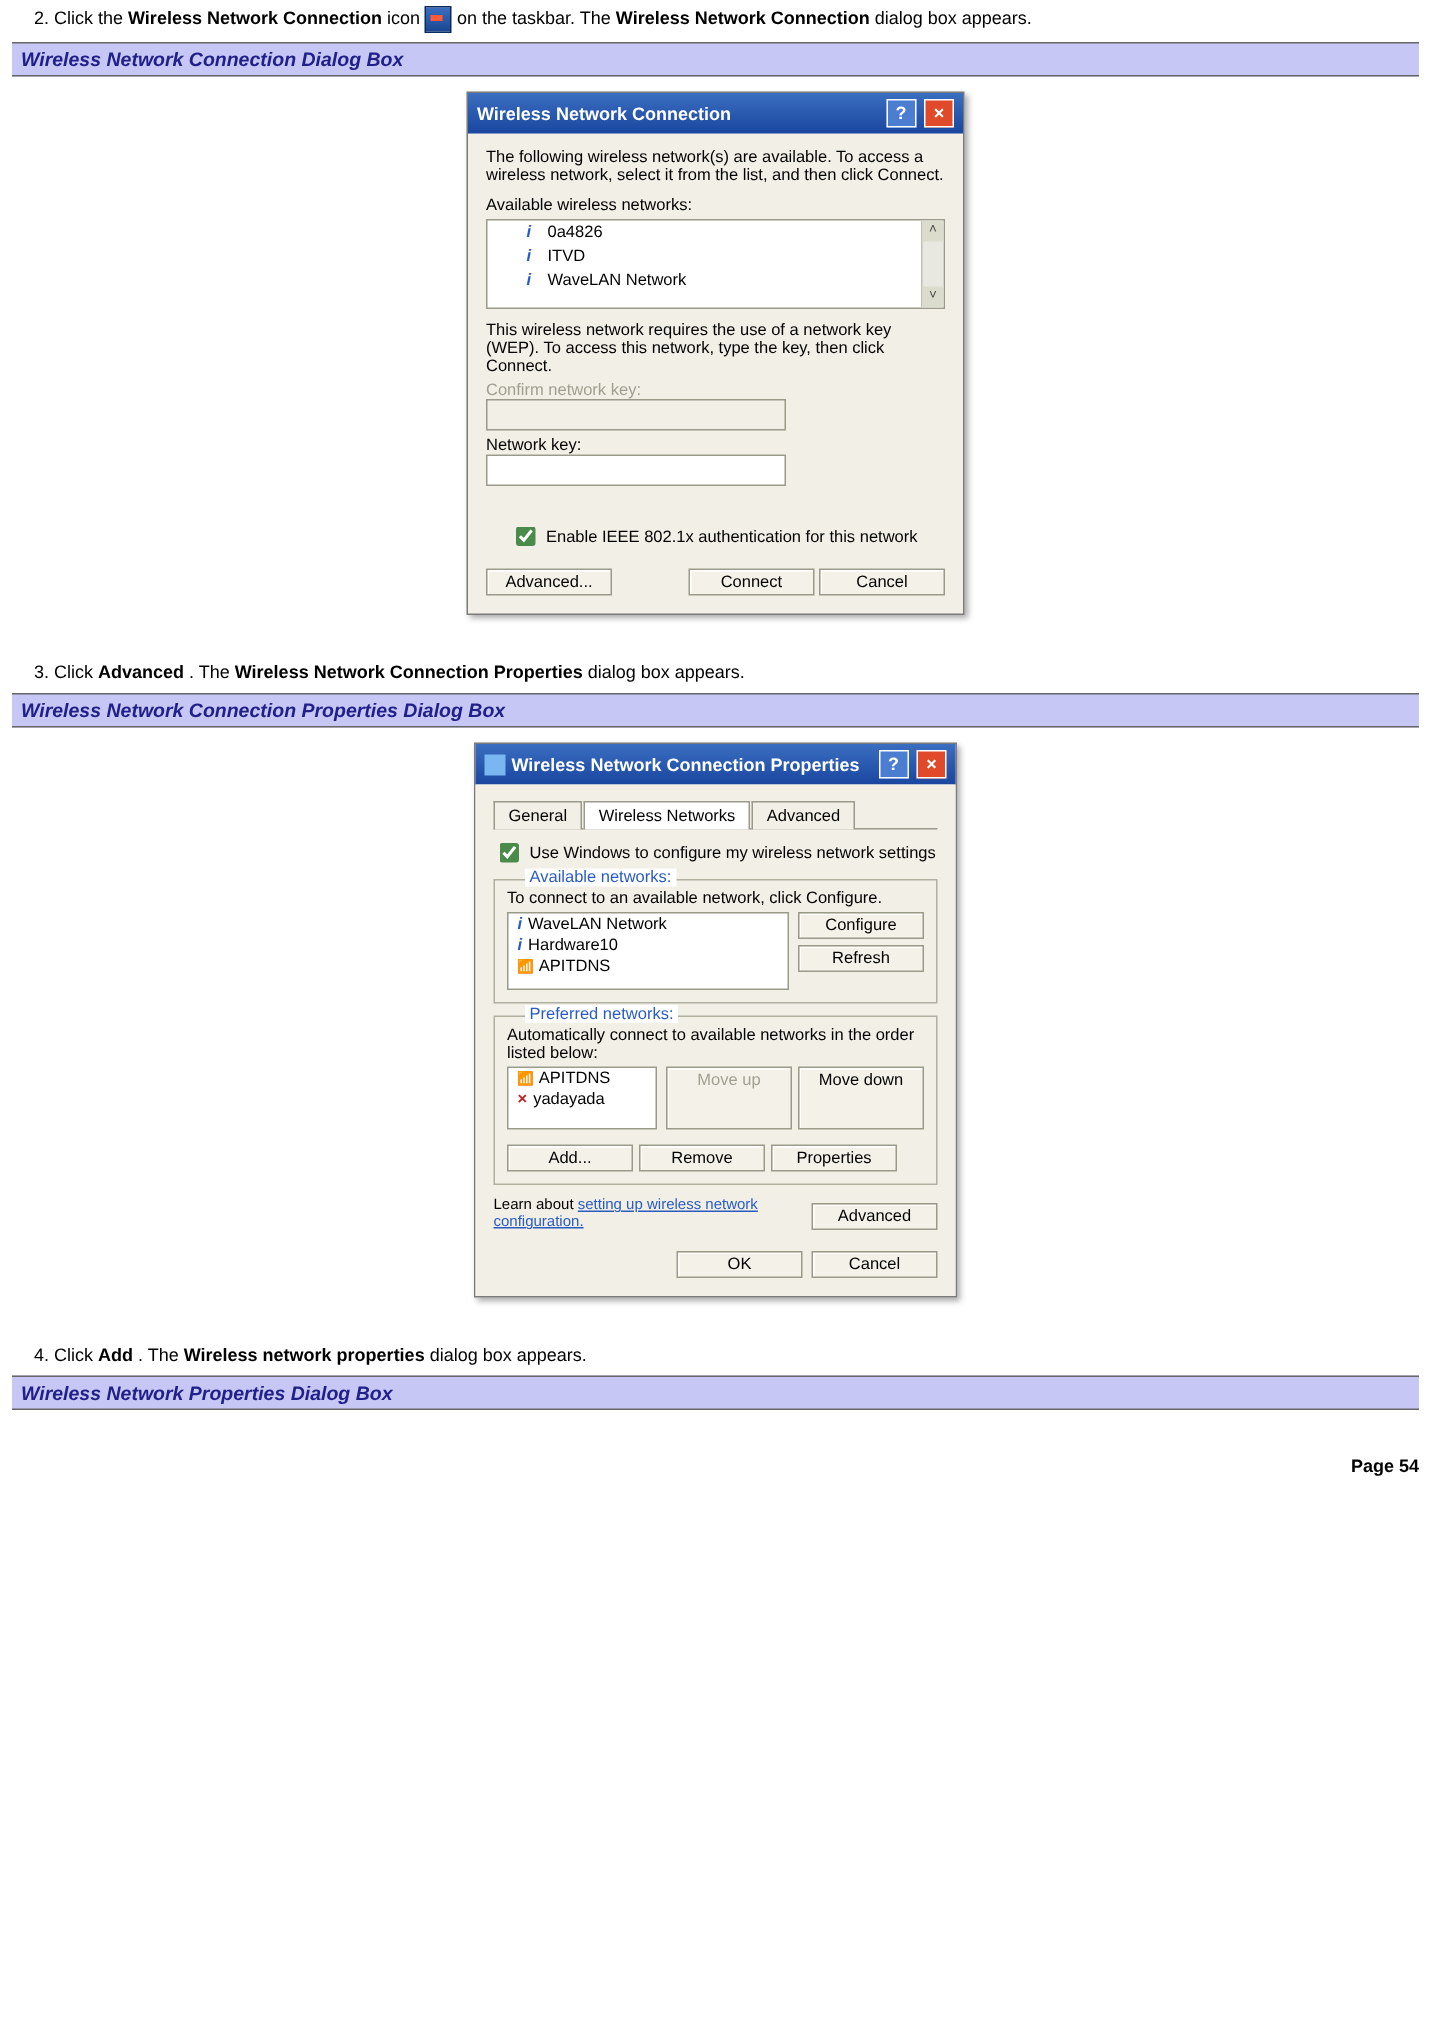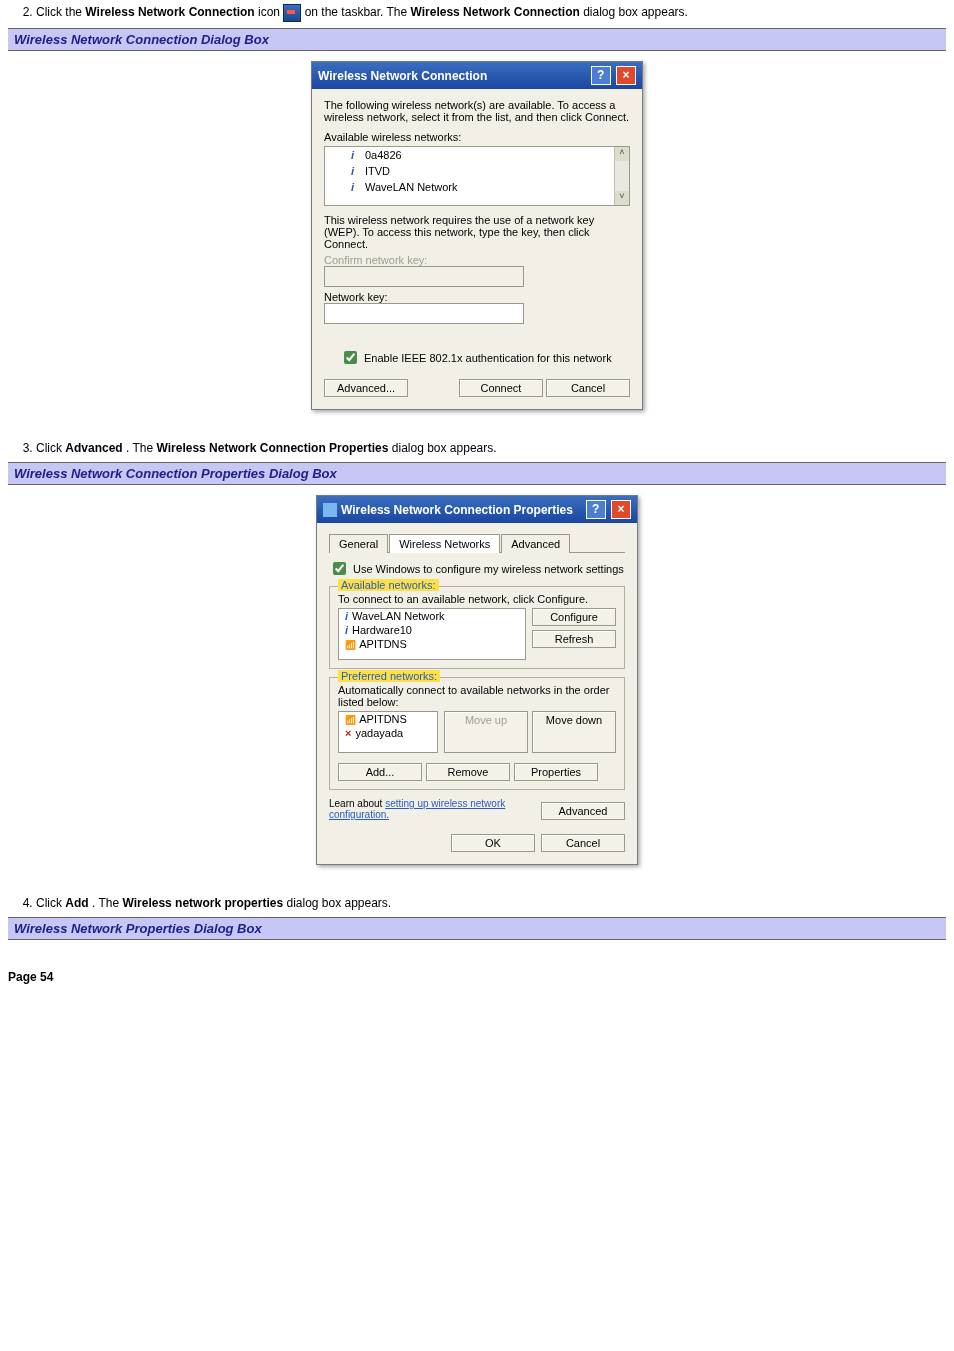--- a/index.html
+++ b/index.html
@@ -4,21 +4,21 @@
 <style>
   body { margin:0; padding:4px 8px 40px 8px; font-family: Verdana, Arial, sans-serif; font-size:12px; color:#000; background:#fff; width:938px; }
   ol { margin:0 0 0 28px; padding:0; }
   ol li { margin-bottom:6px; line-height:1.35; }
   .section-header { background:#c7c7f5; border-top:1px solid #666; border-bottom:1px solid #666;
                     color:#20208a; font-style:italic; font-weight:bold; padding:3px 6px; margin:6px 0 10px 0; font-size:13px; }
   b { font-weight:bold; }
   .taskbar-icon { display:inline-block; width:16px; height:16px; vertical-align:middle;
                   background:linear-gradient(#3a6ec0,#1a4690); border:1px solid #0a2a60; position:relative; }
   .taskbar-icon::after { content:""; position:absolute; top:5px; left:3px; width:8px; height:4px; background:#ff5a3a; }
-  .page-num { font-weight:bold; margin-top:30px; font-size:12px; }
+  .page-num { text-align:right; font-weight:bold; margin-top:30px; font-size:12px; }
   .dialog-wrap { text-align:center; margin:6px 0 30px 0; }
   .dialog { display:inline-block; text-align:left; border:1px solid #7a7a7a; background:#f1efe6; font-family: Tahoma, Arial, sans-serif; font-size:11px; box-shadow:2px 2px 4px #aaa; }
   .titlebar { background:linear-gradient(#3a6ec0,#1a46a0); color:#fff; font-weight:bold; padding:4px 6px;
               display:flex; align-items:center; justify-content:space-between; font-size:12px; }
   .titlebar .btns span { display:inline-block; width:18px; height:17px; text-align:center; line-height:17px;
                           font-weight:bold; margin-left:2px; border:1px solid #fff; font-size:12px; }
   .btn-help { background:#4b7dd0; color:#fff; }
   .btn-close { background:#e04a2a; color:#fff; }
   .titlebar .left { display:flex; align-items:center; gap:4px; }
   .title-icon { display:inline-block; width:14px; height:14px; background:#7ab6f0; }
@@ -42,21 +42,21 @@
             text-align:center; display:inline-block; box-shadow:inset 1px 1px 0 #fff; cursor:default; }
   .btnrow { margin-top:10px; display:flex; gap:6px; }
   .btnrow.right { justify-content:flex-end; }
   
   .d2 { width:320px; }
   .tabs { display:flex; border-bottom:1px solid #9a9a8a; margin-bottom:6px; }
   .tab { border:1px solid #9a9a8a; border-bottom:none; background:#f1efe6; padding:3px 9px;
          margin-right:1px; position:relative; top:1px; font-size:11px; }
   .tab.active { background:#fff; }
   .group { border:1px solid #b0b0a0; padding:6px 8px 8px 8px; margin:8px 0; position:relative; }
-  .group .legend { position:absolute; top:-8px; left:8px; background:#fde047; color:#2a5cc0; padding:0 3px; font-size:11px; }
+  .group .legend { position:absolute; top:-8px; left:20px; background:#ffffff; color:#2a5cc0; padding:0 3px; font-size:11px; }
   .twocol { display:flex; gap:6px; }
   .twocol .left { flex:1; }
   .smalllist { border:1px solid #9a9a8a; background:#fff; height:50px; }
   .smalllist .item { padding:1px 6px; font-size:11px; }
   .bullet-i::before { content:"i"; color:#2a5cc0; font-weight:bold; font-style:italic; margin-right:4px; }
   .bullet-a::before { content:"\1F4F6"; font-size:9px; color:#c07a20; margin-right:3px; }
   .bullet-x::before { content:"\00D7"; color:#c02020; font-weight:bold; margin-right:4px; }
   .link { color:#2a5cc0; text-decoration:underline; }
   .disabled { color:#a0a090; }
   .lbl { margin-bottom:3px; }

